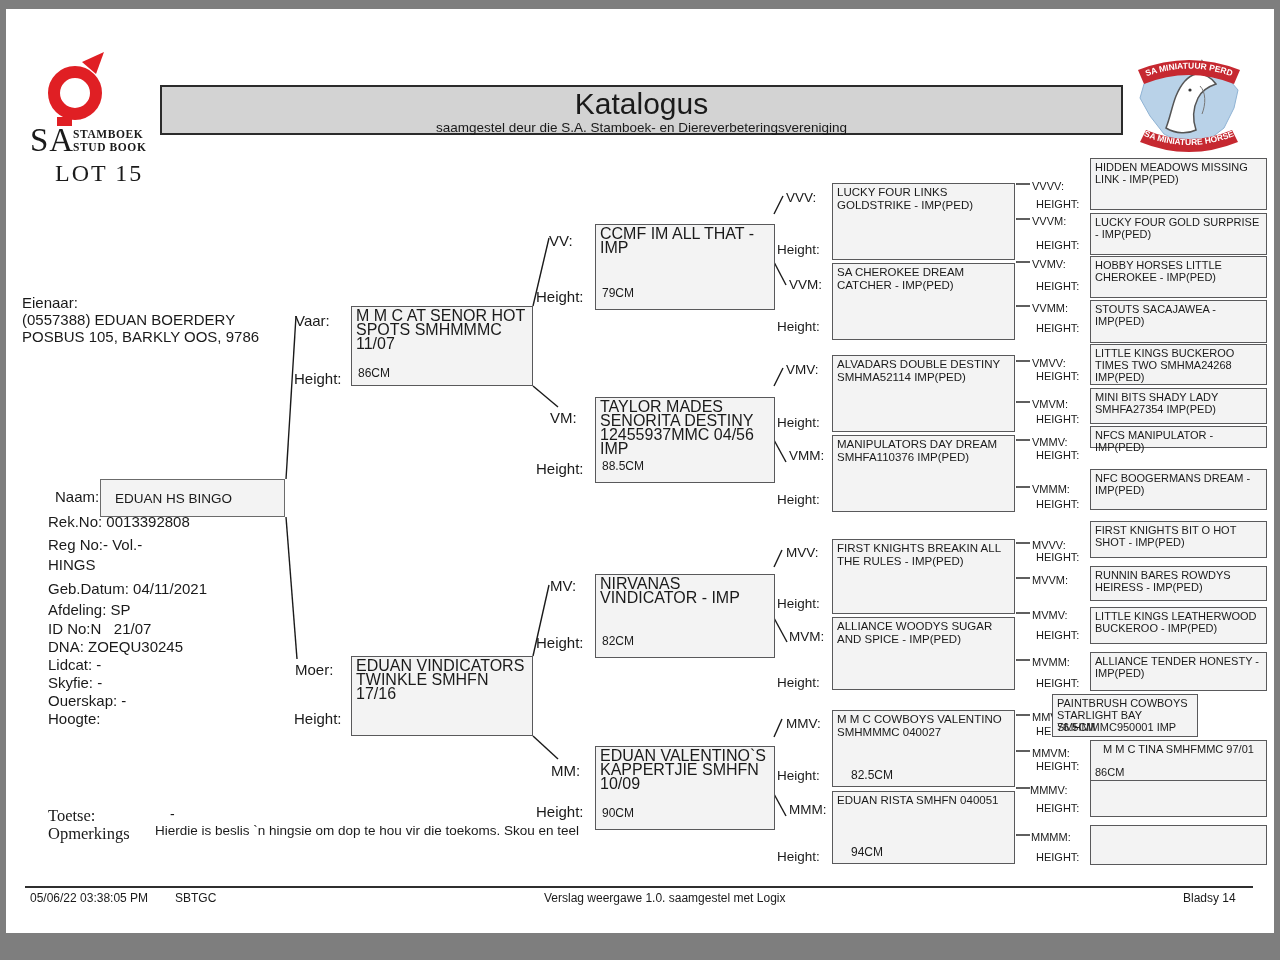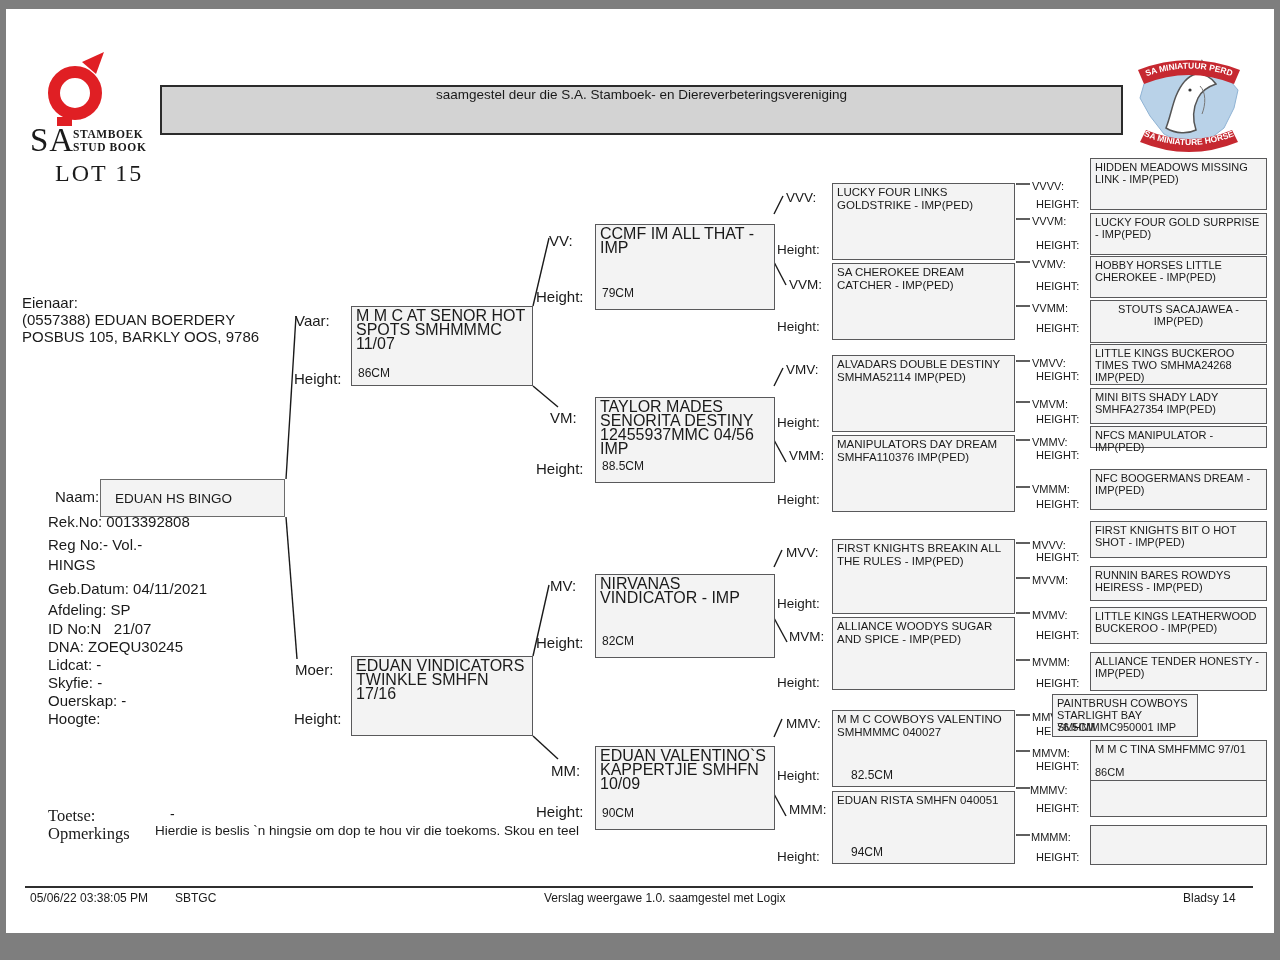--- a/index.html
+++ b/index.html
@@ -86,20 +86,21 @@
   <svg class="abs" style="left:44px;top:50px;" width="62" height="80" viewBox="0 0 62 80">
     <circle cx="31" cy="43" r="21" fill="none" stroke="#e01f24" stroke-width="12"></circle>
     <polygon points="38,12 60,2 52,24" fill="#e01f24"></polygon>
     <path d="M20,60 h15 v9 h-7 v7 h-15 v-9 h7 z" fill="#e01f24"></path>
   </svg>
   <div class="abs logo-sa" style="left:30px;top:122px;">SA</div>
   <div class="abs logo-small" style="left:73px;top:128px;">STAMBOEK</div>
   <div class="abs logo-small" style="left:73px;top:141px;">STUD BOOK</div>
 
   <div class="title-box">
+    <div class="title-main">Katalogus</div>
     <div class="title-sub">saamgestel deur die S.A. Stamboek- en Diereverbeteringsvereniging</div>
   </div>
 
   <svg class="abs" style="left:1126px;top:46px;" width="126" height="124" viewBox="0 0 126 124">
     <polygon points="18,38 35,26 55,20 80,22 100,30 112,44 108,62 98,82 80,96 58,98 38,88 24,70 14,52" fill="#b9d2e8" stroke="#8fb3d4" stroke-width="1"></polygon>
     <path d="M70,28 C62,30 55,38 50,50 C46,60 44,72 40,82 C50,88 62,88 70,84 C66,72 68,60 72,52 C76,44 84,40 90,38 C86,32 78,27 70,28 Z" fill="#ffffff" stroke="#555" stroke-width="1.5"></path>
     <path d="M72,27 L76,15 L82,26" fill="#ffffff" stroke="#555" stroke-width="1.5"></path>
     <path d="M74,40 C80,46 80,58 76,68" fill="none" stroke="#777" stroke-width="1"></path>
     <circle cx="64" cy="44" r="1.6" fill="#333"></circle>
     <path d="M12,24 Q63,4 114,24 L108,38 Q63,20 18,38 Z" fill="#c62830"></path>
@@ -258,21 +259,21 @@
 
   <div class="abs lbl4" style="left:1032px;top:258px;">VVMV:</div>
   <div class="abs lbl4" style="left:1036px;top:280px;">HEIGHT:</div>
   <div class="pbox" style="left:1090px;top:256px;width:177px;height:42px;">
     <div class="pname pname-g4">HOBBY HORSES LITTLE CHEROKEE - IMP(PED)</div>
     <div class="pheight ph-g4"></div>
   </div>
 
   <div class="abs lbl4" style="left:1032px;top:302px;">VVMM:</div>
   <div class="abs lbl4" style="left:1036px;top:322px;">HEIGHT:</div>
-  <div class="pbox" style="left:1090px;top:300px;width:177px;height:43px;text-align:center;">
+  <div class="pbox" style="left:1090px;top:300px;width:177px;height:43px;">
     <div class="pname pname-g4">STOUTS SACAJAWEA - IMP(PED)</div>
     <div class="pheight ph-g4"></div>
   </div>
 
   <div class="abs lbl4" style="left:1032px;top:357px;">VMVV:</div>
   <div class="abs lbl4" style="left:1036px;top:370px;">HEIGHT:</div>
   <div class="pbox" style="left:1090px;top:344px;width:177px;height:41px;">
     <div class="pname pname-g4">LITTLE KINGS BUCKEROO TIMES TWO SMHMA24268 IMP(PED)</div>
     <div class="pheight ph-g4"></div>
   </div>
@@ -328,21 +329,21 @@
 
   <div class="abs lbl4" style="left:1032px;top:711px;">MMVV:</div>
   <div class="abs lbl4" style="left:1036px;top:725px;">HEIGHT:</div>
   <div class="pbox" style="left:1052px;top:694px;width:146px;height:43px;">
     <div class="pname pname-g4">PAINTBRUSH COWBOYS STARLIGHT BAY SMHMMMC950001 IMP</div>
     <div class="pheight ph-g4">76.5CM</div>
   </div>
 
   <div class="abs lbl4" style="left:1032px;top:747px;">MMVM:</div>
   <div class="abs lbl4" style="left:1036px;top:760px;">HEIGHT:</div>
-  <div class="pbox" style="left:1090px;top:740px;width:177px;height:42px;">
+  <div class="pbox" style="left:1090px;top:740px;width:177px;height:42px;text-align:center;">
     <div class="pname pname-g4">M M C TINA SMHFMMC 97/01</div>
     <div class="pheight ph-g4">86CM</div>
   </div>
 
   <div class="abs lbl4" style="left:1030px;top:784px;">MMMV:</div>
   <div class="abs lbl4" style="left:1036px;top:802px;">HEIGHT:</div>
   <div class="pbox" style="left:1090px;top:780px;width:177px;height:37px;">
     <div class="pname pname-g4"></div>
     <div class="pheight ph-g4"></div>
   </div>

